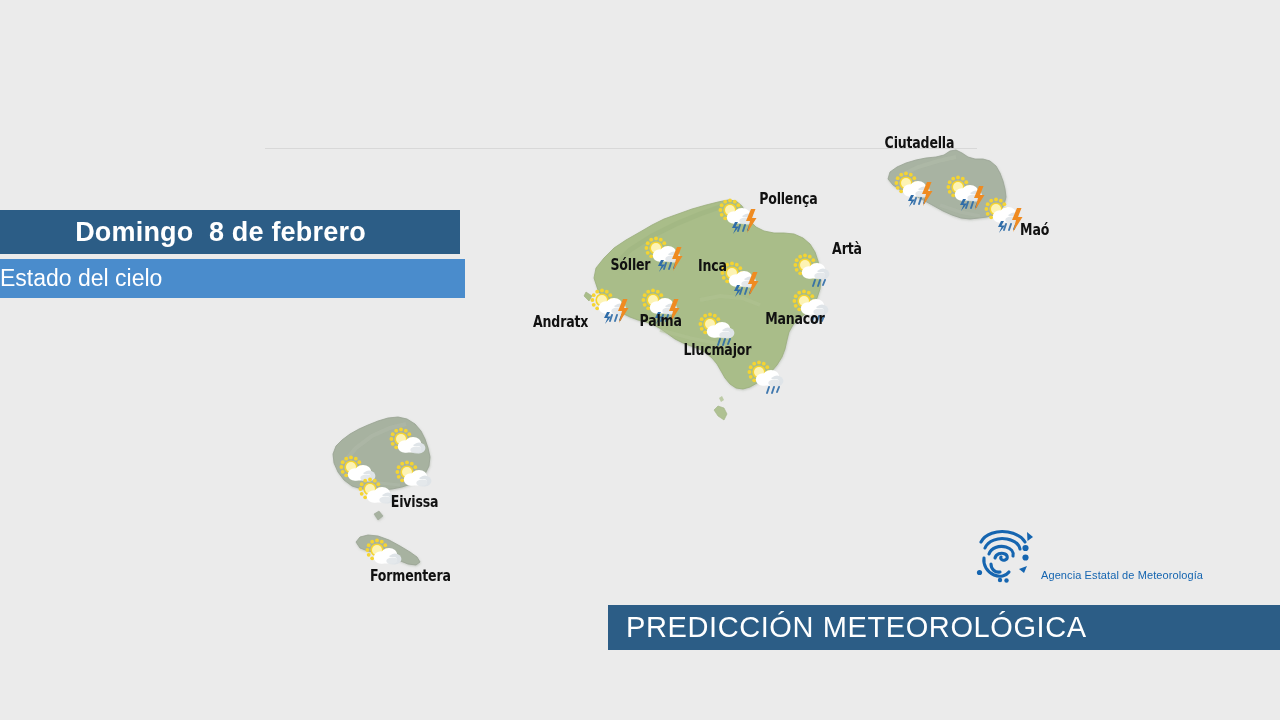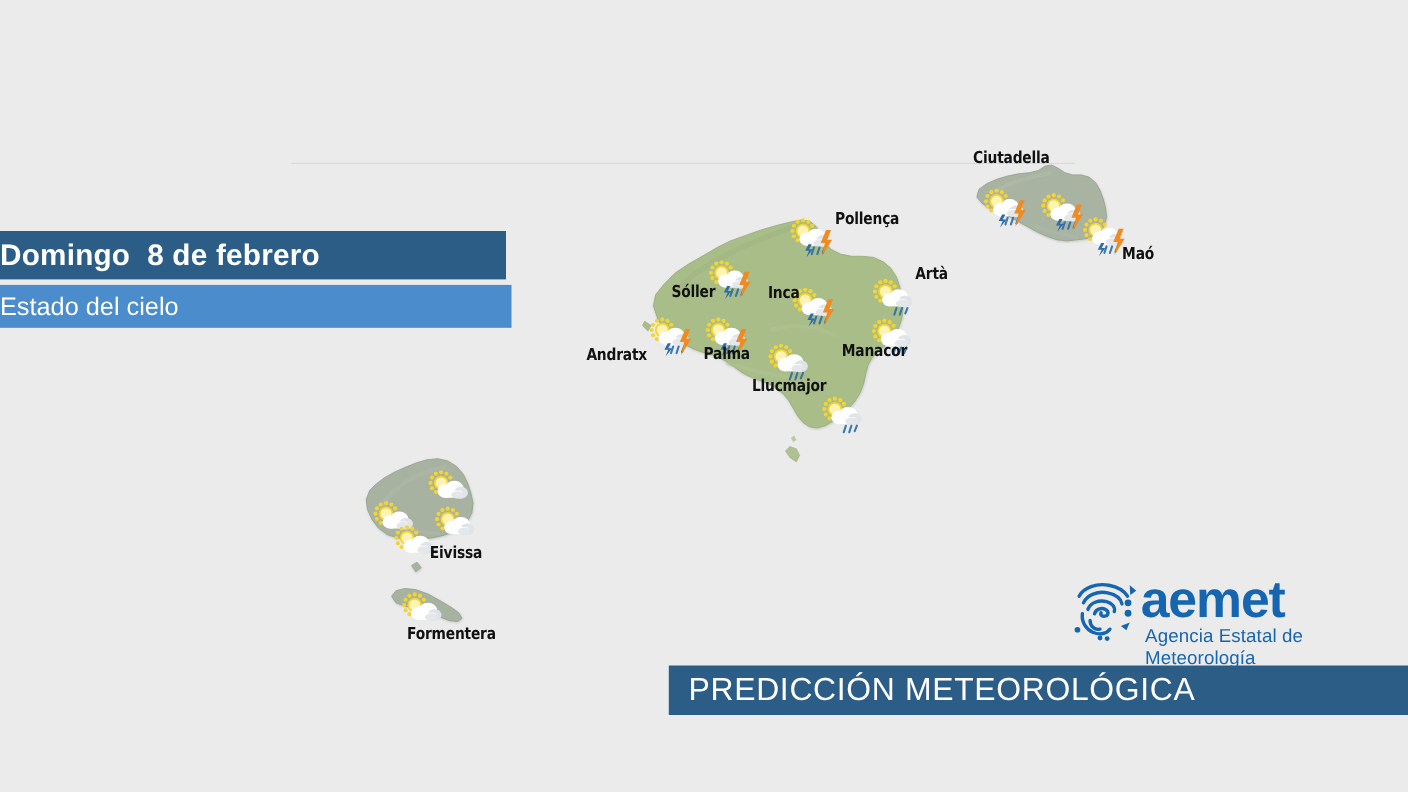--- a/index.html
+++ b/index.html
@@ -15,21 +15,21 @@
   
   .divider{
     position:absolute;left:265px;top:148px;width:712px;height:1px;
     background:#d8d8d8;
   }
 
   
   .bar-day{
     position:absolute;left:0;top:210px;width:460px;height:44px;
     background:#2c5d86;
-    display:flex;align-items:center;justify-content:flex-start;
+    display:flex;align-items:center;justify-content:center;
     box-sizing:border-box;padding-right:19px;
   }
   .bar-day span{
     color:#ffffff;font-size:27px;font-weight:bold;letter-spacing:.2px;
     white-space:pre;
   }
   .bar-sky{
     position:absolute;left:0;top:259px;width:465px;height:39px;
     background:#4a8ccc;
     display:flex;align-items:center;justify-content:flex-start;
@@ -52,21 +52,21 @@
 
   
   .logo{position:absolute;left:975px;top:525px;width:250px;height:62px;}
   .logo-word{
     position:absolute;left:62px;top:-4px;
     font-size:47px;font-weight:bold;color:#1565b0;letter-spacing:-1px;
     line-height:47px;
   }
   .logo-sub{
     position:absolute;left:66px;top:44px;
-    font-size:17px;color:#1565b0;letter-spacing:.1px;
+    font-size:11px;color:#1565b0;letter-spacing:.1px;
   }
   .logo-mark{position:absolute;left:0px;top:0px;width:60px;height:58px;}
 
   
   .maplayer{position:absolute;left:0;top:0;width:1280px;height:720px;}
 
   
   .lbl{
     position:absolute;
     font-family:"DejaVu Sans Condensed","Liberation Sans",sans-serif;
@@ -692,17 +692,16 @@
       <g fill="#1565b0">
         <circle cx="50.5" cy="23" r="3.1"></circle>
         <circle cx="50.5" cy="32.5" r="3.1"></circle>
         <circle cx="4.5" cy="47.5" r="2.6"></circle>
         <circle cx="25" cy="55" r="2.2"></circle>
         <circle cx="31.5" cy="55.5" r="2.2"></circle>
         <path d="M52 7 L58 12 L52.5 16 Z"></path>
         <path d="M44 44 L52 41 L49 48 Z"></path>
       </g>
     </svg>
-    <div class="logo-word">aemet</div>
     <div class="logo-sub">Agencia Estatal de Meteorología</div>
   </div>
 
 </div>
 
 </body></html>

